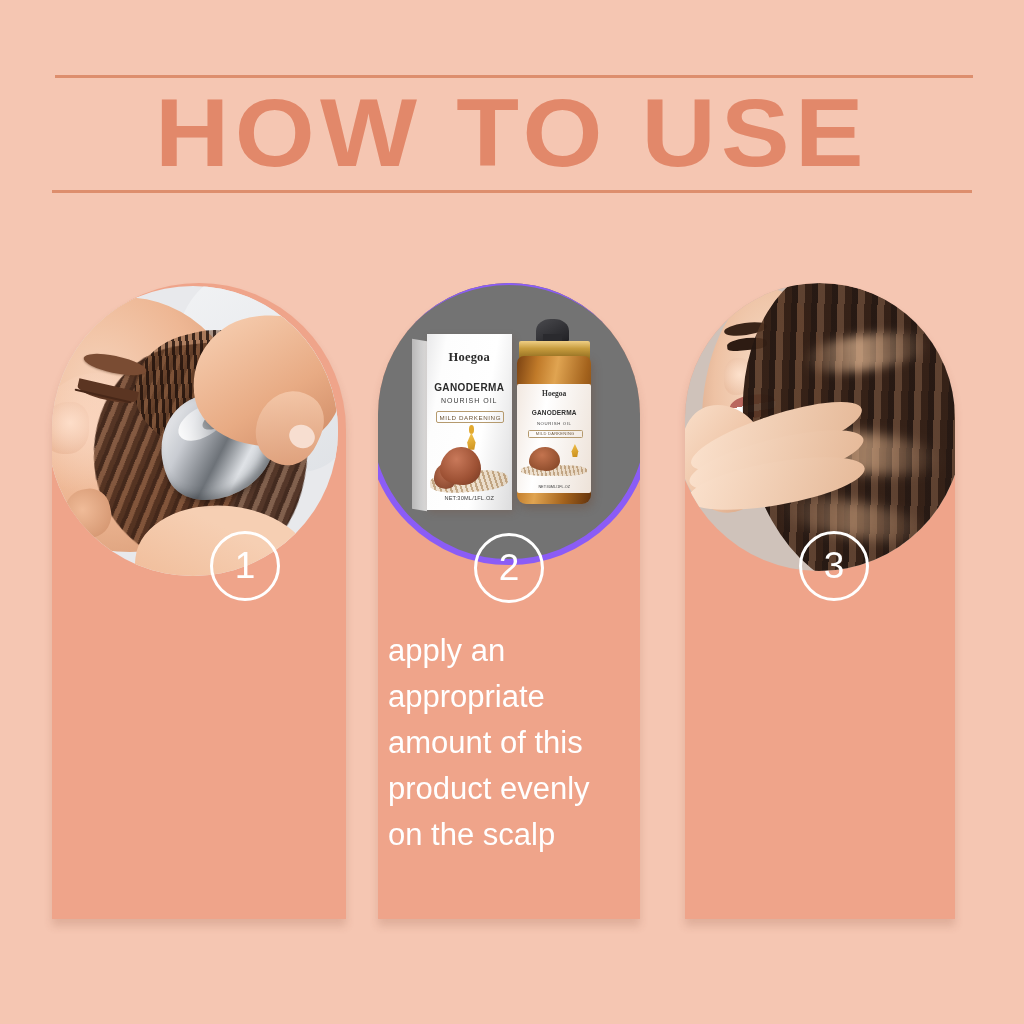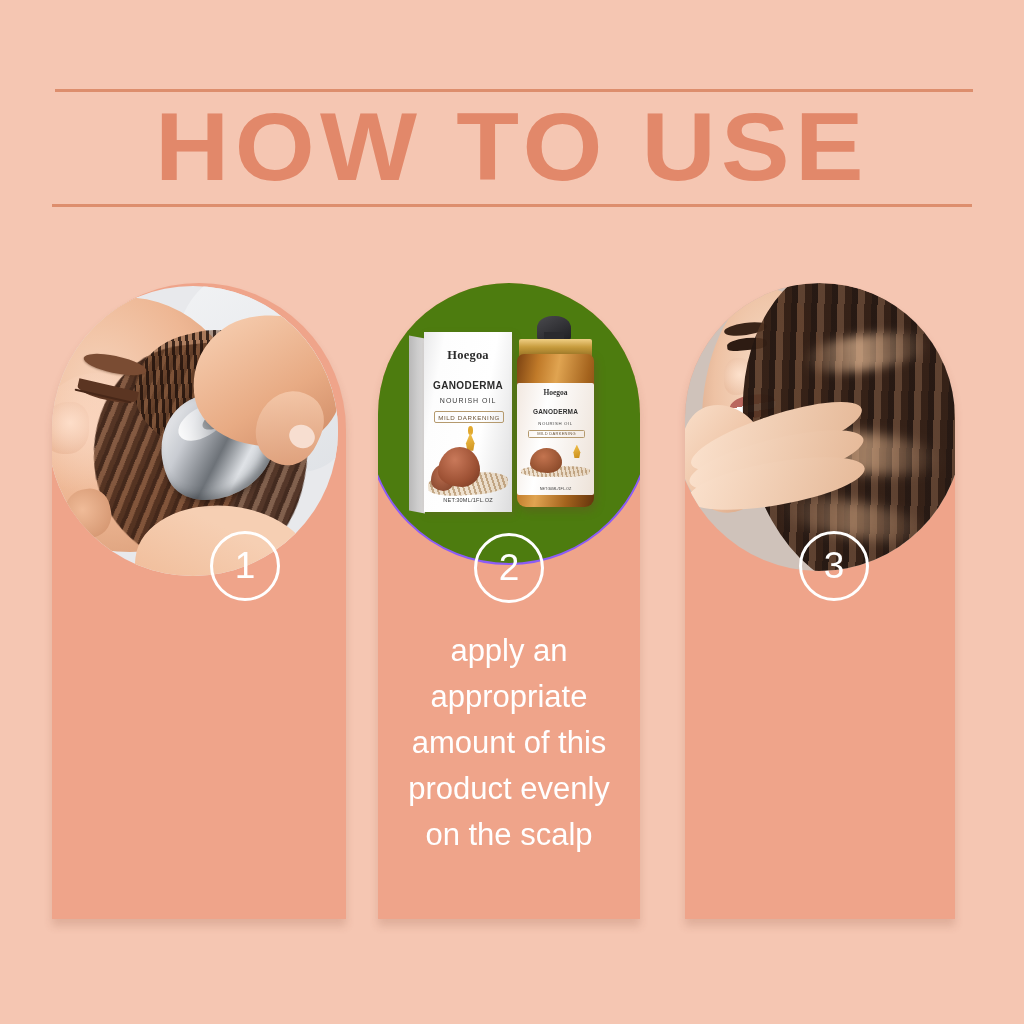--- a/index.html
+++ b/index.html
@@ -18,21 +18,21 @@
     position: relative;
     width: 1024px;
     height: 1024px;
     background: #f5c6b2;
   }
 
   
   .header {
     position: absolute;
     left: 0;
-    top: 14px;
+    top: 0;
     width: 1024px;
     height: 230px;
   }
   .rule {
     position: absolute;
     background: #dd8e6d;
     height: 3px;
   }
   .rule-top { left: 55px; top: 75px; width: 918px; }
   .rule-bottom { left: 52px; top: 190px; width: 920px; }
@@ -74,21 +74,21 @@
   .card-3 { left: 685px; width: 270px; height: 636px; }
 
   
   .media {
     position: absolute;
     border-radius: 50%;
     overflow: hidden;
   }
   .media-1 { left: -4px;  top: 3px;  width: 290px; height: 290px; }
   .media-2 { left: -12px; top: -4px; width: 286px; height: 286px;
-             background: #4d7c0f; border: 2px solid #8b5cf6; box-sizing: border-box; }
+             background: #737373; border: 6px solid #8b5cf6; box-sizing: border-box; }
   .media-3 { left: -10px; top: 0px;  width: 288px; height: 288px; }
 
   .photo { position: absolute; inset: 0; }
 
   
   .p1-bg { position: absolute; inset: 0; background: #e8e9ec; }
   .p1-wall {
     position: absolute; right: -6%; top: -6%; width: 62%; height: 70%;
     background: linear-gradient(150deg, #f2f3f5 0%, #dfe2e6 100%);
     border-radius: 40% 20% 30% 40%;
@@ -392,21 +392,21 @@
   }
   .badge-1 { left: 158px; top: 248px; }
   .badge-2 { left: 96px;  top: 250px; }
   .badge-3 { left: 114px; top: 248px; }
 
   
   .caption {
     position: absolute;
     left: 0;
     width: 100%;
-    text-align: center;
+    text-align: left;
     color: #ffffff;
     font-size: 31px;
     line-height: 46px;
     font-weight: 300;
     padding: 0 10px;
     box-sizing: border-box;
     white-space: pre-line;
   }
   .caption-1 { top: 393px; }
   .caption-2 { top: 345px; }

